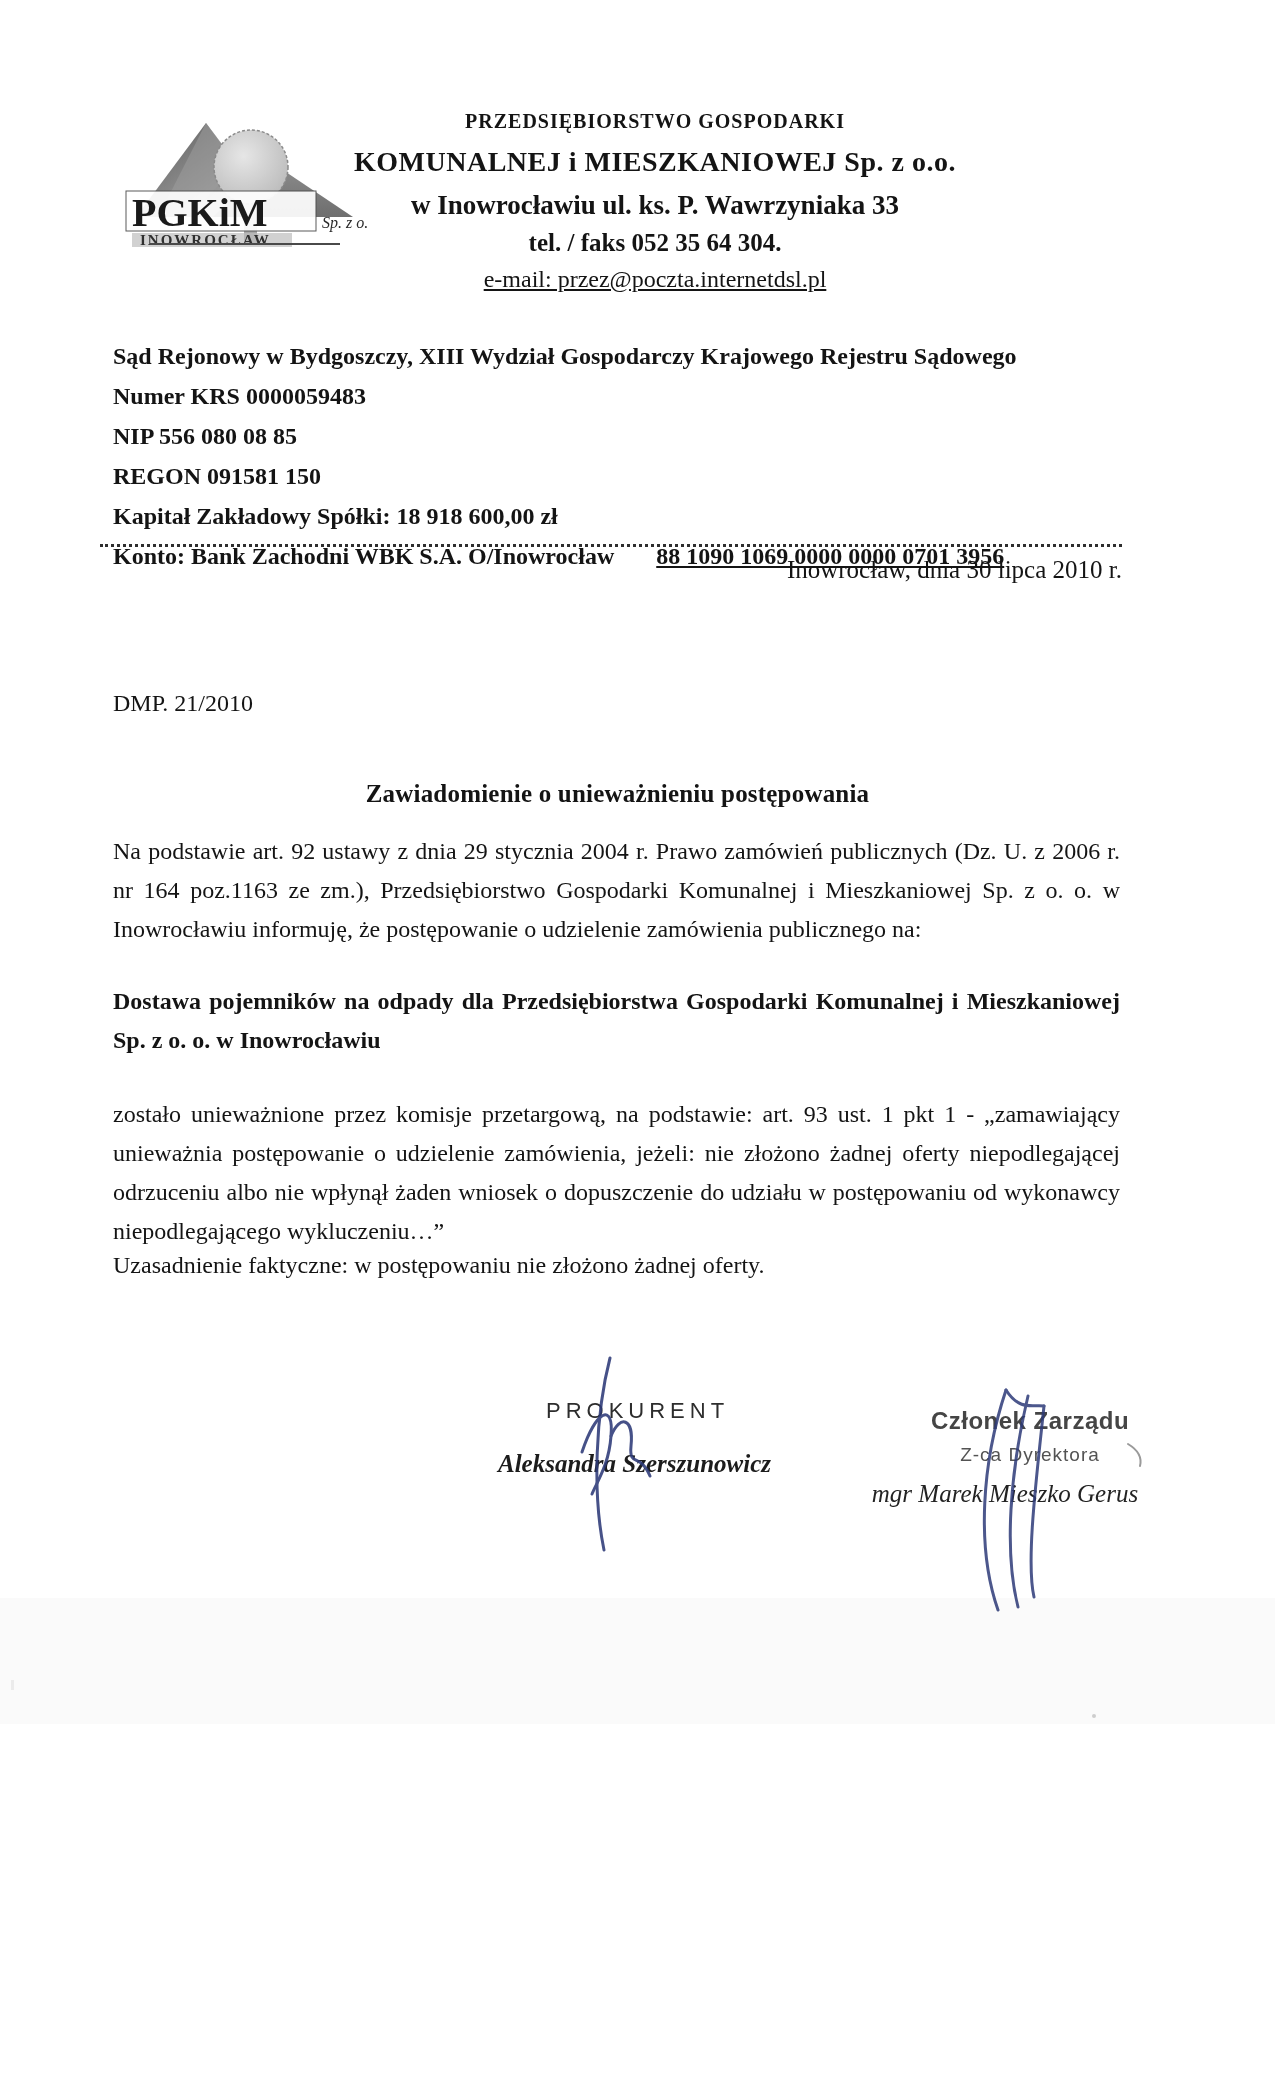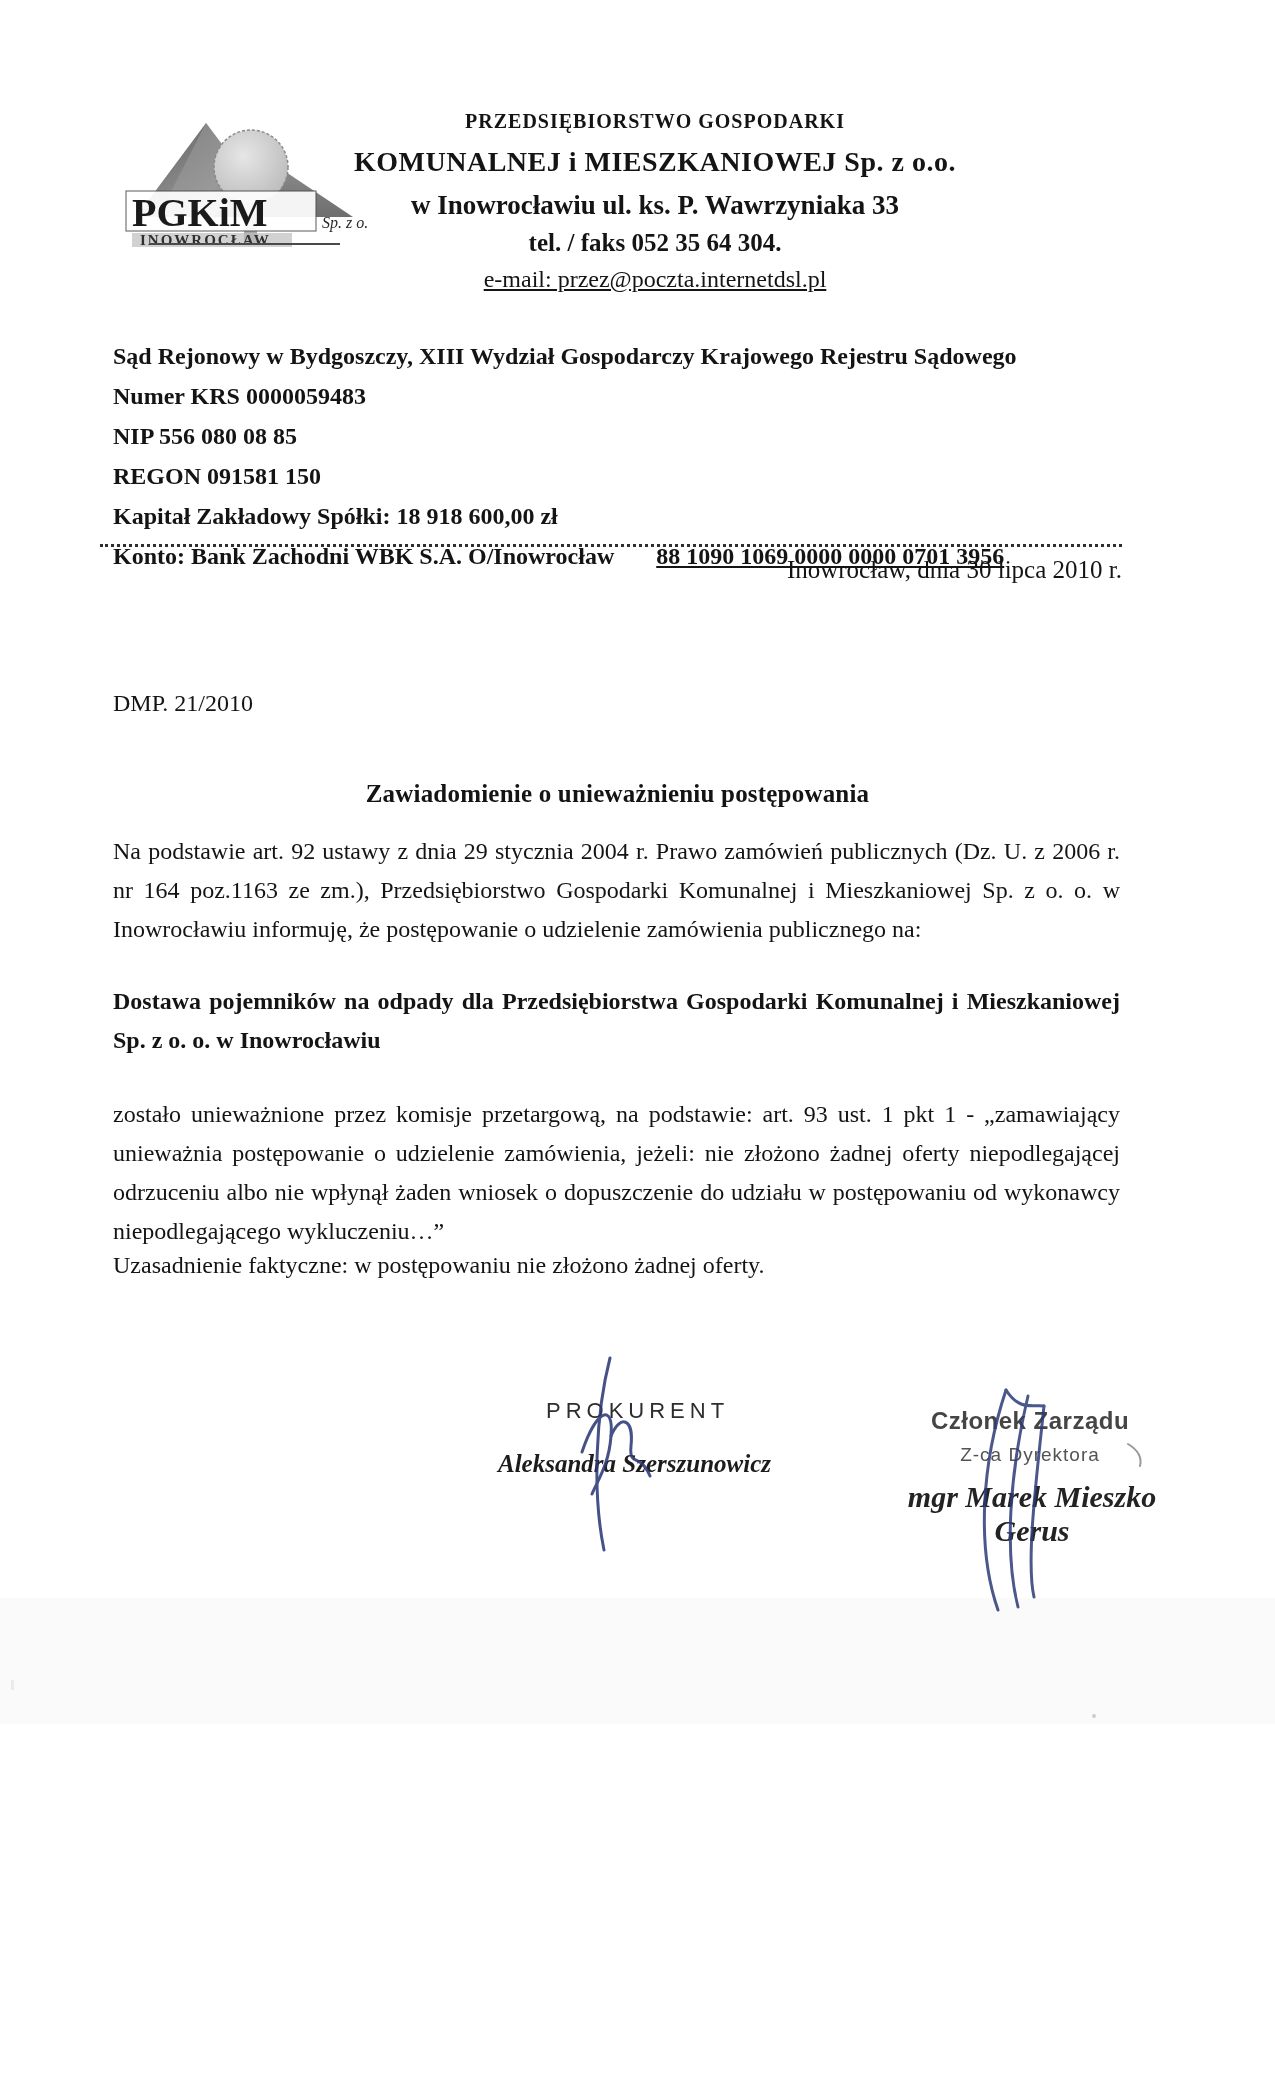--- a/index.html
+++ b/index.html
@@ -57,22 +57,22 @@
     left:915px;top:1407px;width:230px;text-align:center;
     font-family:"Liberation Sans", sans-serif;
     font-weight:bold;font-size:24px;color:#454545;letter-spacing:0.5px;
   }
   .sig-role-right2{
     left:915px;top:1437px;width:230px;text-align:center;
     font-family:"Liberation Sans", sans-serif;
     font-size:19px;color:#535353;letter-spacing:1px;margin-top:7px;
   }
   .sig-name-right{
-    left:882px;top:1480px;width:300px;text-align:center;
-    font-style:italic;font-weight:bold;font-size:30px;color:#232323;
+    left:855px;top:1480px;width:300px;text-align:center;
+    font-style:italic;font-weight:normal;font-size:25px;color:#232323;
   }
   .sig-svg{pointer-events:none;}
 
   
   .scan-band{left:0;top:1598px;width:1275px;height:126px;background:rgba(0,0,0,0.018);}
   .speck1{left:1092px;top:1714px;width:4px;height:4px;background:rgba(0,0,0,0.18);border-radius:50%;}
   .speck2{left:11px;top:1680px;width:3px;height:10px;background:rgba(0,0,0,0.06);}
 </style>
 </head>
 <body>

